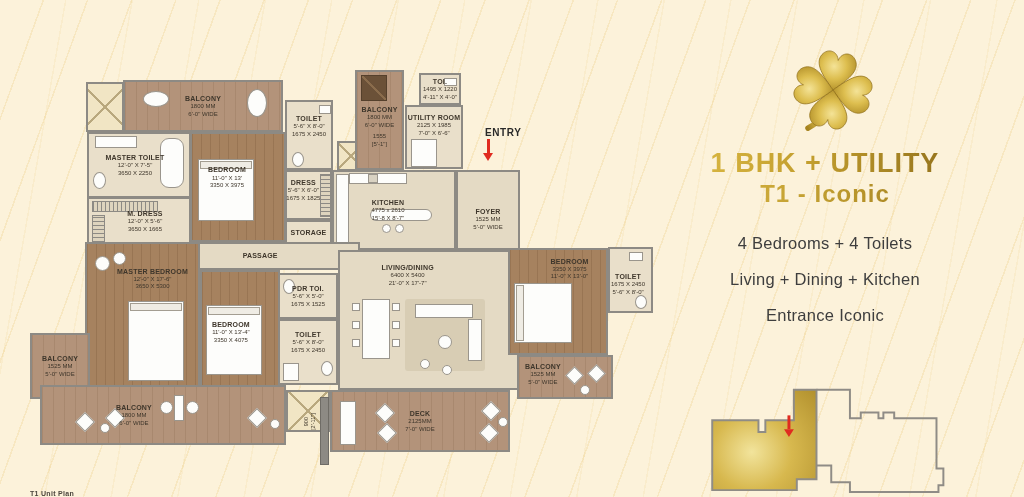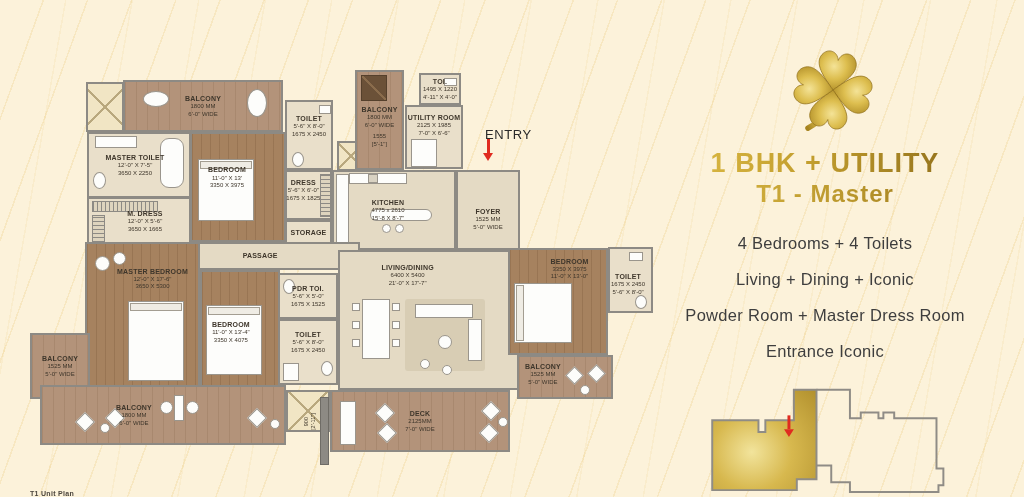--- a/index.html
+++ b/index.html
@@ -26,21 +26,21 @@
   .rname{font-size:7px;font-weight:700;letter-spacing:.2px;}
   .rdim{font-size:6px;}
   .fw{position:absolute;background:#fdfdfb;border:1px solid #9a958c;box-sizing:border-box;}
   .pl{position:absolute;background:#efece4;border:1px solid #a39d91;box-sizing:border-box;}
   .fs{position:absolute;background:repeating-linear-gradient(90deg,#8d8a84 0 1px,#ded4be 1px 4px);border:1px solid #8d8a84;box-sizing:border-box;}
   .fsv{position:absolute;background:repeating-linear-gradient(0deg,#8d8a84 0 1px,#ded4be 1px 4px);border:1px solid #8d8a84;box-sizing:border-box;}
   .frnd{border-radius:50%;}
   .diam{transform:rotate(45deg);}
   .rug{position:absolute;background:#d6cbb2;border-radius:3px;opacity:.9;}
   .wallseg{position:absolute;background:#8d8a84;border:1px solid #6f6c66;box-sizing:border-box;}
-  .entry-label{position:absolute;font-size:13px;letter-spacing:.6px;color:#2a2a2a;font-weight:400;padding-left:9px;}
+  .entry-label{position:absolute;font-size:10px;letter-spacing:.6px;color:#2a2a2a;font-weight:700;padding-left:9px;}
   .arrow-line{position:absolute;width:3px;background:#e02b20;}
   .arrow-head{position:absolute;width:0;height:0;border-left:5px solid rgba(0,0,0,0);border-right:5px solid rgba(0,0,0,0);border-top:8px solid #e02b20;}
   .vdim{position:absolute;font-size:5.5px;color:#3e362b;transform:rotate(-90deg);transform-origin:center;white-space:nowrap;line-height:1.2;text-align:center;}
   .footer-frag{position:absolute;left:30px;top:490px;font-size:7px;font-weight:700;color:#4a443c;letter-spacing:.3px;}
   
   .logo{position:absolute;left:772px;top:42px;}
   .ptitle{position:absolute;left:668px;top:148px;width:314px;text-align:center;font-size:27px;font-weight:700;letter-spacing:1px;
     background:linear-gradient(93deg,#D9B742 8%,#C29E2E 45%,#8E6D1A 95%);
     -webkit-background-clip:text;background-clip:text;color:rgba(0,0,0,0);-webkit-text-fill-color:rgba(0,0,0,0);}
   .psub{position:absolute;left:668px;top:180px;width:314px;text-align:center;font-size:24px;font-weight:700;letter-spacing:1px;
@@ -345,26 +345,25 @@
       <g>
         <path transform="rotate(0) translate(0,-15)" d="M0,15 C-12,3 -23,-8 -17,-18 C-12,-26 -2,-24 0,-15 C2,-24 12,-26 17,-18 C23,-8 12,3 0,15 Z" fill="url(#goldLeaf)" stroke="#91711C" stroke-width="0.7"></path>
         <path transform="rotate(90) translate(0,-15)" d="M0,15 C-12,3 -23,-8 -17,-18 C-12,-26 -2,-24 0,-15 C2,-24 12,-26 17,-18 C23,-8 12,3 0,15 Z" fill="url(#goldLeaf)" stroke="#91711C" stroke-width="0.7"></path>
         <path transform="rotate(180) translate(0,-15)" d="M0,15 C-12,3 -23,-8 -17,-18 C-12,-26 -2,-24 0,-15 C2,-24 12,-26 17,-18 C23,-8 12,3 0,15 Z" fill="url(#goldLeaf)" stroke="#91711C" stroke-width="0.7"></path>
         <path transform="rotate(270) translate(0,-15)" d="M0,15 C-12,3 -23,-8 -17,-18 C-12,-26 -2,-24 0,-15 C2,-24 12,-26 17,-18 C23,-8 12,3 0,15 Z" fill="url(#goldLeaf)" stroke="#91711C" stroke-width="0.7"></path>
       </g>
     </g>
   </svg>
 
   <div class="ptitle">1 BHK + UTILITY</div>
-  <div class="psub">T1 - Master</div>
+  <div class="psub">T1 - Iconic</div>
 
   <div class="features">
     <div class="feature">4 Bedrooms + 4 Toilets</div>
-    <div class="feature">Living + Dining + Iconic</div>
-    <div class="feature">Powder Room + Master Dress Room</div>
+    <div class="feature">Living + Dining + Kitchen</div>
     <div class="feature">Entrance Iconic</div>
   </div>
 
   <svg class="keyplan" width="296" height="120" viewBox="0 0 296 122">
     <defs>
       <radialGradient id="goldUnit" cx="38%" cy="62%" r="85%">
         <stop offset="0" stop-color="#F2E49C"></stop>
         <stop offset="0.45" stop-color="#D7B84E"></stop>
         <stop offset="1" stop-color="#B3922F"></stop>
       </radialGradient>

